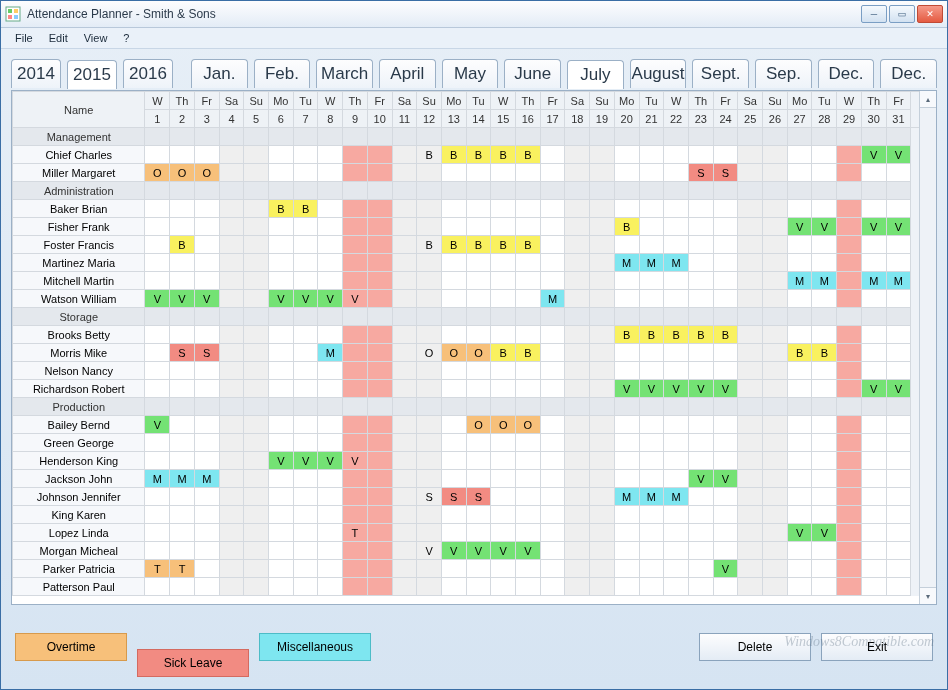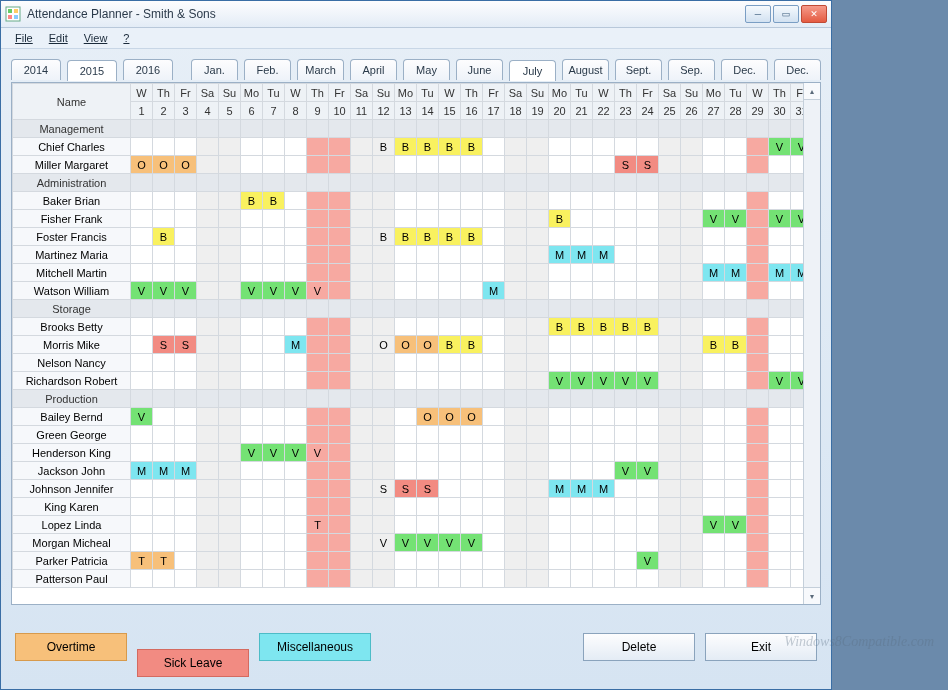--- a/index.html
+++ b/index.html
@@ -1,28 +1,28 @@
 <!DOCTYPE html>
 <html><head>
 <meta charset="utf-8">
 <style>
 html,body{margin:0;padding:0;font-family:Tahoma,Arial,sans-serif;font-size:11px;background:#6b8aab;}
-.window{margin:0;width:832px;height:690px;background:linear-gradient(#e7eff7,#d6e4f2);border:1px solid #3a6ea5;box-sizing:border-box;display:flex;flex-direction:column;}
+.window{margin:0;width:948px;height:690px;background:linear-gradient(#e7eff7,#d6e4f2);border:1px solid #3a6ea5;box-sizing:border-box;display:flex;flex-direction:column;}
 .titlebar{height:26px;background:linear-gradient(#fdfdfe,#e3ecf6);display:flex;align-items:center;padding:0 4px;border-bottom:1px solid #b8c8da;}
 .app-icon{width:16px;height:16px;margin-right:6px;display:inline-block;}
 .app-icon svg{display:block;}
 .titlebar .title{flex:1;color:#2b3a4a;font-size:12px;}
 .win-btns{display:flex;gap:2px;}
 .win-btn{width:24px;height:16px;border:1px solid #7a9ec4;border-radius:2px;background:linear-gradient(#f5f9fd,#d2e1f1);display:flex;align-items:center;justify-content:center;font-size:9px;line-height:1;color:#3a5a7a;}
 .win-btn.close{background:linear-gradient(#f59a8a,#e45b42);border-color:#c04a35;color:#fff;}
 .menubar{height:20px;display:flex;align-items:center;padding:0 6px;gap:0;background:#eaf1f9;border-bottom:1px solid #c8d6e6;}
-.menu-item{padding:2px 8px;text-decoration:underline;color:#1a2a3a;cursor:default;}
+.menu-item{padding:2px 8px;color:#1a2a3a;cursor:default;}
 .client{flex:1;padding:10px 10px 8px 10px;display:flex;flex-direction:column;min-height:0;}
 .tabs-row{display:flex;gap:6px;margin-bottom:2px;}
-.tab{border:1px solid #9bb0c6;border-bottom:none;border-radius:4px 4px 0 0;background:linear-gradient(#fdfdfe,#eef3f9);padding:4px 0;text-align:center;font-size:11px;color:#2a3a4a;cursor:default;flex:1;}
+.tab{border:1px solid #9bb0c6;border-bottom:none;border-radius:4px 4px 0 0;background:linear-gradient(#fdfdfe,#eef3f9);padding:4px 0;text-align:center;font-size:17px;color:#2a3a4a;cursor:default;flex:1;}
 .tab.year{flex:0 0 48px;}
 .tab.month{flex:1;}
 .tab.sel{background:#fff;font-weight:normal;position:relative;top:1px;}
 .grid-wrap{flex:1;border:1px solid #9bb0c6;background:#fff;overflow:hidden;position:relative;display:flex;flex-direction:column;min-height:0;}
 .grid-scroll{overflow:hidden;flex:1;}
 table.grid{border-collapse:collapse;width:100%;}
 table.grid th,table.grid td{border:1px solid #d4d9df;padding:0;font-size:11px;text-align:center;height:18px;box-sizing:border-box;}
 table.grid th{background:#eef2f6;font-weight:normal;color:#333;}
 th.name-col,td.name-col{width:118px;min-width:118px;text-align:left;padding-left:4px;background:#f6f8fb;}
 th.name-col{background:#eef2f6;}

